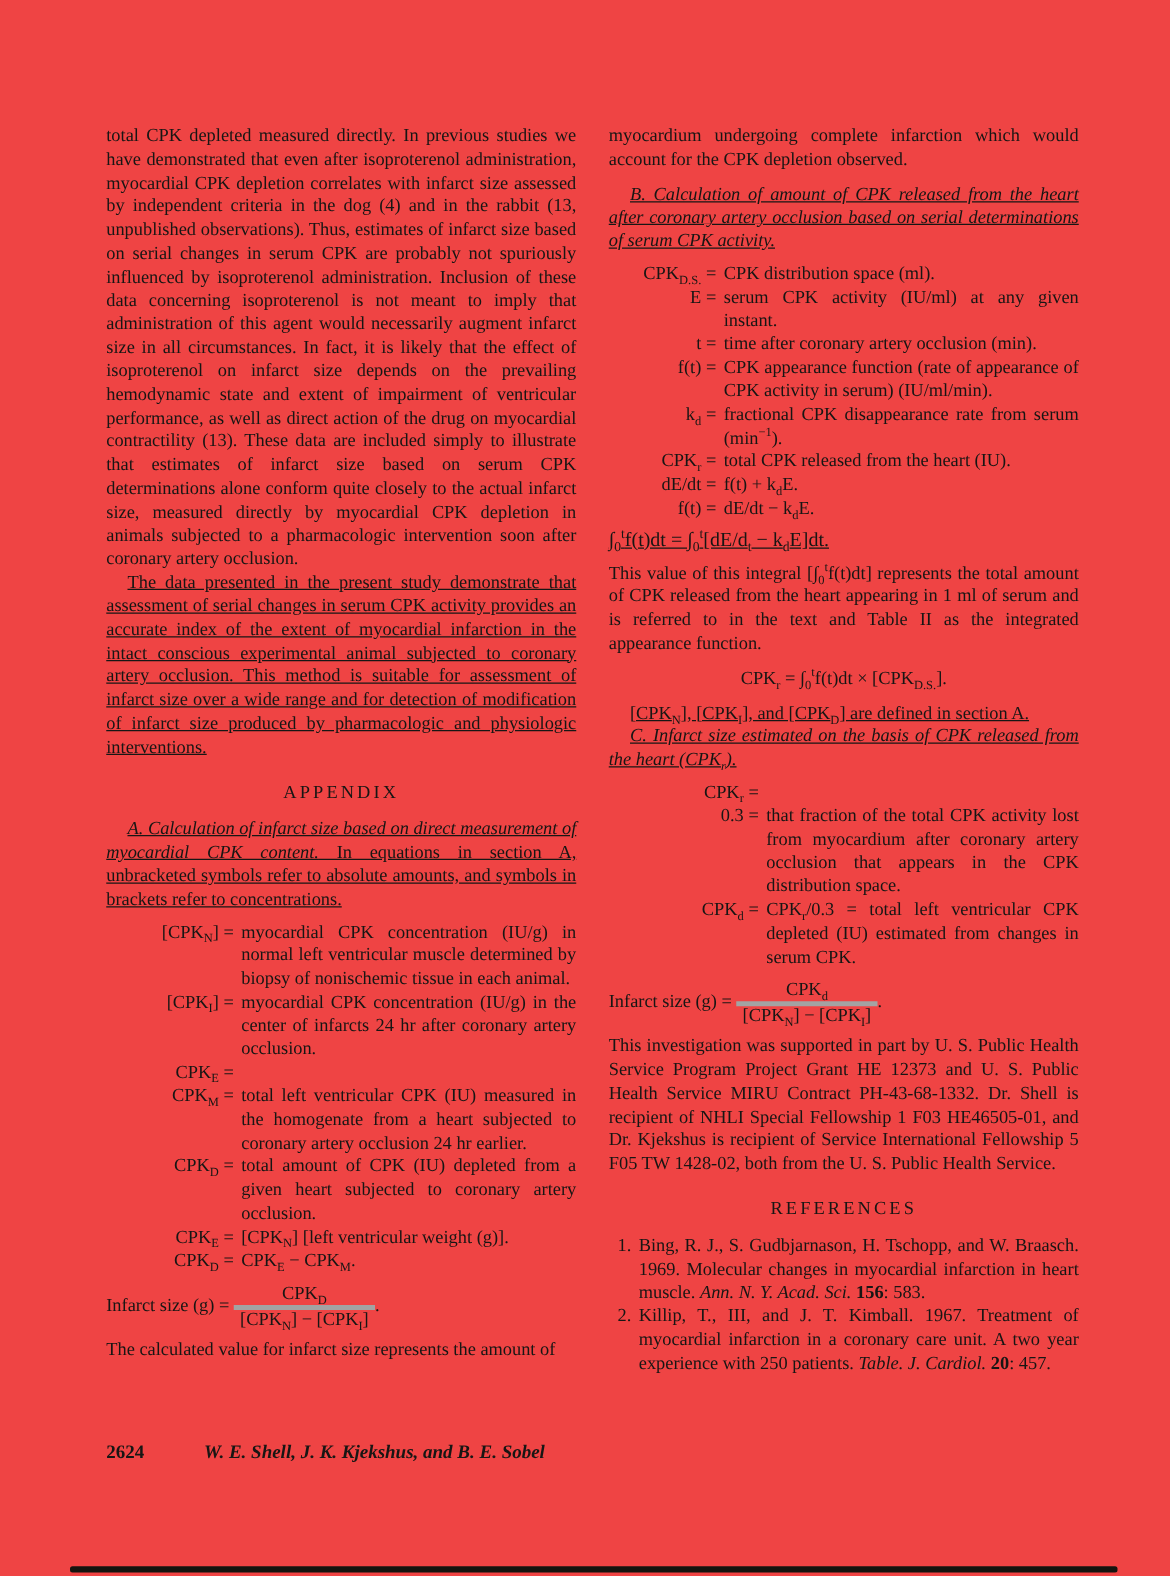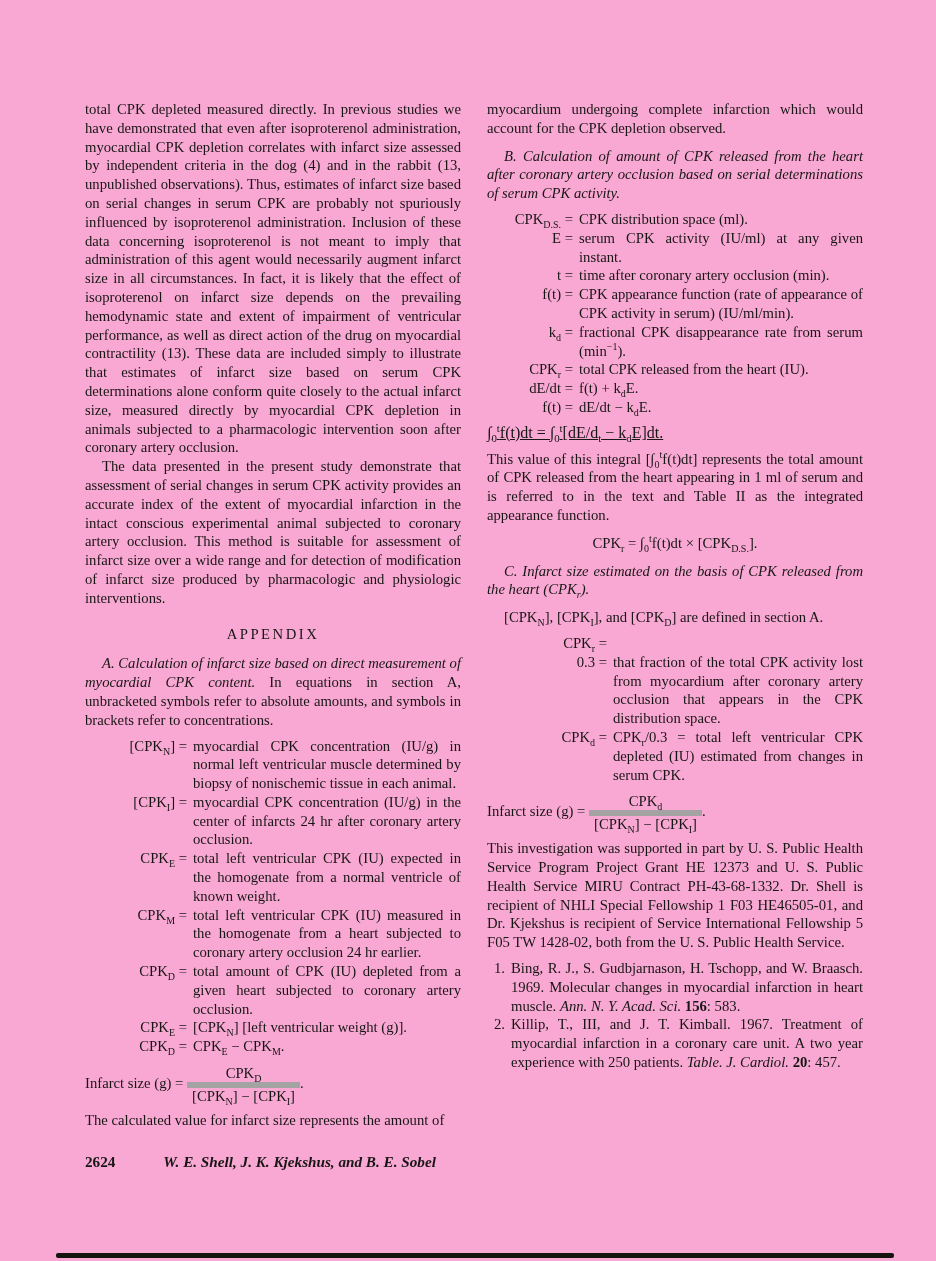--- a/index.html
+++ b/index.html
@@ -1,37 +1,37 @@
 <!DOCTYPE html>
 <html><head>
 <meta charset="utf-8">
 <style>
   html,body{margin:0;padding:0;background:#e8e6e0;}
-  .page{position:relative;width:936px;height:1261px;background:#f9a8d4;color:#171614;
+  .page{position:relative;width:936px;height:1261px;background:#ef4444;color:#171614;
         font-family:"Liberation Serif","DejaVu Serif",serif;font-size:14.7px;line-height:18.8px;
         overflow:hidden;}
   .columns{position:absolute;left:85px;top:100px;display:flex;gap:26px;}
   .col{width:376px;text-align:justify;}
   p{margin:0;}
-  .indent{text-indent:17px;}
+  .indent{text-indent:17px;text-decoration:underline;}
   .gap-top{margin-top:9px;}
   .head{text-align:center;letter-spacing:2.5px;font-weight:normal;font-size:14.7px;
         margin:17px 0 11px;text-indent:0;}
   .deflist{margin-top:7px;}
   .defrow{display:flex;}
   .term{flex:none;text-align:right;padding-right:6px;white-space:nowrap;}
   .defs-a .term{width:102px;}
   .defs-b .term{width:86px;}
   .defs-c .term{width:120px;}
   .def{flex:1;text-align:justify;}
   .eq-left{margin:7px 0;font-size:16px;text-decoration:underline;}
   .eq-center{text-align:center;margin:9px 0;}
   .eq-frac{margin:9px 0 7px;}
   .frac{display:inline-block;vertical-align:middle;text-align:center;line-height:1.12;}
-  .fnum{display:block;border-bottom:6px solid #a3a3a3;padding:0 5px;}
+  .fnum{display:block;border-bottom:4px solid #a3a3a3;padding:0 5px;}
   .fden{display:block;padding:0 5px;}
   sub{font-size:68%;line-height:0;}
   sup{font-size:68%;line-height:0;}
   .footer{position:absolute;left:85px;top:1153px;font-size:15.2px;}
   .pagenum{font-weight:bold;margin-right:44px;}
   .authors{font-weight:bold;font-style:italic;}
   .scan-bar{position:absolute;left:56px;bottom:3px;width:838px;height:5px;background:#15140f;
             border-radius:2px;}
 </style>
 </head>
@@ -52,21 +52,20 @@
         <div class="defrow">
           <span class="term">[CPK<sub>N</sub>] =</span>
           <span class="def">myocardial CPK concentration (IU/g) in normal left ventricular muscle determined by biopsy of nonischemic tissue in each animal.</span>
         </div>
         <div class="defrow">
           <span class="term">[CPK<sub>I</sub>] =</span>
           <span class="def">myocardial CPK concentration (IU/g) in the center of infarcts 24 hr after coronary artery occlusion.</span>
         </div>
         <div class="defrow">
           <span class="term">CPK<sub>E</sub> =</span>
-          <span class="def">total left ventricular CPK (IU) expected in the homogenate from a normal ventricle of known weight.</span>
         </div>
         <div class="defrow">
           <span class="term">CPK<sub>M</sub> =</span>
           <span class="def">total left ventricular CPK (IU) measured in the homogenate from a heart subjected to coronary artery occlusion 24 hr earlier.</span>
         </div>
         <div class="defrow">
           <span class="term">CPK<sub>D</sub> =</span>
           <span class="def">total amount of CPK (IU) depleted from a given heart subjected to coronary artery occlusion.</span>
         </div>
         <div class="defrow">
@@ -129,23 +128,23 @@
           <span class="def">dE/dt − k<sub>d</sub>E.</span>
         </div>
       </div>
 
       <div class="eq-left">∫<sub>0</sub><sup>t</sup>f(t)dt = ∫<sub>0</sub><sup>t</sup>[dE/d<sub>t</sub> − k<sub>d</sub>E]dt.</div>
 
       <p>This value of this integral [∫<sub>0</sub><sup>t</sup>f(t)dt] represents the total amount of CPK released from the heart appearing in 1 ml of serum and is referred to in the text and Table II as the integrated appearance function.</p>
 
       <div class="eq-center">CPK<sub>r</sub> = ∫<sub>0</sub><sup>t</sup>f(t)dt × [CPK<sub>D.S.</sub>].</div>
 
+      <p class="indent gap-top">[CPK<sub>N</sub>], [CPK<sub>I</sub>], and [CPK<sub>D</sub>] are defined in section A.</p>
+
       <p class="indent"><i>C. Infarct size estimated on the basis of CPK released from the heart (CPK<sub>r</sub>).</i></p>
-
-      <p class="indent gap-top">[CPK<sub>N</sub>], [CPK<sub>I</sub>], and [CPK<sub>D</sub>] are defined in section A.</p>
 
       <div class="deflist defs-c">
         <div class="defrow">
           <span class="term">CPK<sub>r</sub> =</span>
         </div>
         <div class="defrow">
           <span class="term">0.3 =</span>
           <span class="def">that fraction of the total CPK activity lost from myocardium after coronary artery occlusion that appears in the CPK distribution space.</span>
         </div>
         <div class="defrow">
@@ -157,20 +156,21 @@
       <div class="eq-frac">
         <span>Infarct size (g) =</span>
         <span class="frac">
           <span class="fnum">CPK<sub>d</sub></span>
           <span class="fden">[CPK<sub>N</sub>] − [CPK<sub>I</sub>]</span>
         </span><span>.</span>
       </div>
 
       <p>This investigation was supported in part by U. S. Public Health Service Program Project Grant HE 12373 and U. S. Public Health Service MIRU Contract PH-43-68-1332. Dr. Shell is recipient of NHLI Special Fellowship 1 F03 HE46505-01, and Dr. Kjekshus is recipient of Service International Fellowship 5 F05 TW 1428-02, both from the U. S. Public Health Service.</p>
 
+      <div class="head">REFERENCES</div>
       <div class="deflist">
         <div class="defrow">
           <span class="term" style="width:18px;">1.</span>
           <span class="def">Bing, R. J., S. Gudbjarnason, H. Tschopp, and W. Braasch. 1969. Molecular changes in myocardial infarction in heart muscle. <i>Ann. N. Y. Acad. Sci.</i> <b>156</b>: 583.</span>
         </div>
         <div class="defrow">
           <span class="term" style="width:18px;">2.</span>
           <span class="def">Killip, T., III, and J. T. Kimball. 1967. Treatment of myocardial infarction in a coronary care unit. A two year experience with 250 patients. <i>Table. J. Cardiol.</i> <b>20</b>: 457.</span>
         </div>
       </div>

